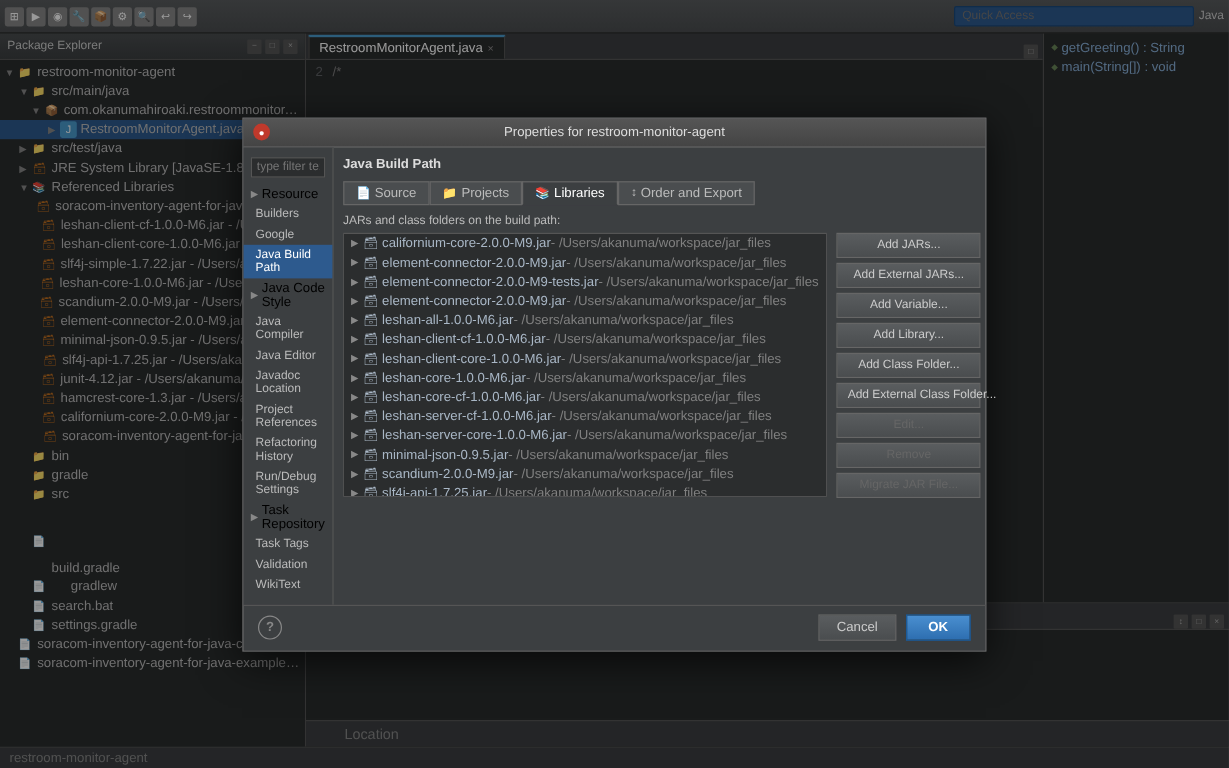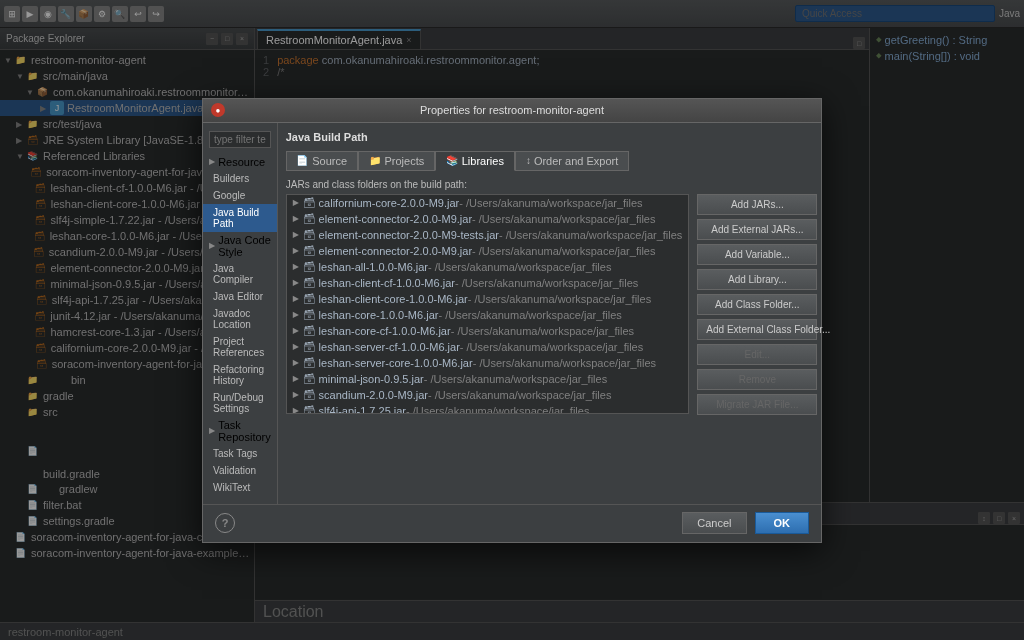--- a/index.html
+++ b/index.html
@@ -582,21 +582,21 @@
         <div class="tree-item">
           <span class="tree-indent" style="width: 24px;"></span>
           <span class="tree-arrow"> </span>
           <span class="tree-icon icon-jar">🗃</span>
           <span style="overflow: hidden; text-overflow: ellipsis;">soracom-inventory-agent-for-java-core-0.0.5.jar</span>
         </div>
         <div class="tree-item">
           <span class="tree-indent" style="width: 12px;"></span>
           <span class="tree-arrow"> </span>
           <span class="tree-icon icon-folder">📁</span>
-          <span style="overflow: hidden; text-overflow: ellipsis; margin-left: 28px;">bin</span>
+          <span style="overflow: hidden; text-overflow: ellipsis;">bin</span>
         </div>
         <div class="tree-item">
           <span class="tree-indent" style="width: 12px;"></span>
           <span class="tree-arrow"> </span>
           <span class="tree-icon icon-folder">📁</span>
           <span style="overflow: hidden; text-overflow: ellipsis;">gradle</span>
         </div>
         <div class="tree-item">
           <span class="tree-indent" style="width: 12px;"></span>
           <span class="tree-arrow"> </span>
@@ -612,21 +612,21 @@
         <div class="tree-item">
           <span class="tree-indent" style="width: 12px;"></span>
           <span class="tree-arrow"> </span>
           <span class="tree-icon">📄</span>
           <span style="overflow: hidden; text-overflow: ellipsis; margin-left: 16px;">gradlew</span>
         </div>
         <div class="tree-item">
           <span class="tree-indent" style="width: 12px;"></span>
           <span class="tree-arrow"> </span>
           <span class="tree-icon">📄</span>
-          <span style="overflow: hidden; text-overflow: ellipsis;">filter.bat</span>
+          <span style="overflow: hidden; text-overflow: ellipsis;">search.bat</span>
         </div>
         <div class="tree-item">
           <span class="tree-indent" style="width: 12px;"></span>
           <span class="tree-arrow"> </span>
           <span class="tree-icon">📄</span>
           <span style="overflow: hidden; text-overflow: ellipsis;">settings.gradle</span>
         </div>
         <div class="tree-item">
           <span class="tree-indent" style="width: 0px;"></span>
           <span class="tree-arrow"> </span>
@@ -647,23 +647,20 @@
 
       <div class="center-panel">
         <div class="editor-tabs">
           <div class="editor-tab active">
             <span>RestroomMonitorAgent.java</span>
             <span class="tab-close">×</span>
           </div>
           <div class="panel-btn" style="margin-left:auto; margin-right:4px;">□</div>
         </div>
         <div class="editor-area">
-          <div>
-            <span class="line-num">1</span><span class="kw">package</span><span class="pkg"> com.okanumahiroaki.restroommonitor.agent;</span>
-          </div>
           <div>
             <span class="line-num">2</span><span class="comment">/*</span>
           </div>
         </div>
       </div>
 
       <div class="right-panel">
         <div style="padding: 4px 0;">
           <div class="outline-item">
             <span class="method-icon">⬥</span>
@@ -699,21 +696,21 @@
           <div class="panel-btn">↕</div>
           <div class="panel-btn">□</div>
           <div class="panel-btn">×</div>
         </div>
       </div>
       <div class="bottom-content">
         <span>No search results available. Start a search from the </span>
         <a class="search-link">search dialog...</a>
       </div>
       <div style="height:22px; background:#3c3f41; border-top:1px solid #555; display:flex; align-items:center; padding:0 8px; gap:20px;">
-        <span style="color:#888; font-size:16px;">Location</span>
+        <span style="color:#888; font-size:12px;margin-left:24px;">Location</span>
       </div>
     </div>
   </div>
 </div>
 
 <div class="status-bar">
   <span>restroom-monitor-agent</span>
 </div>
 
 <div class="modal-overlay">

